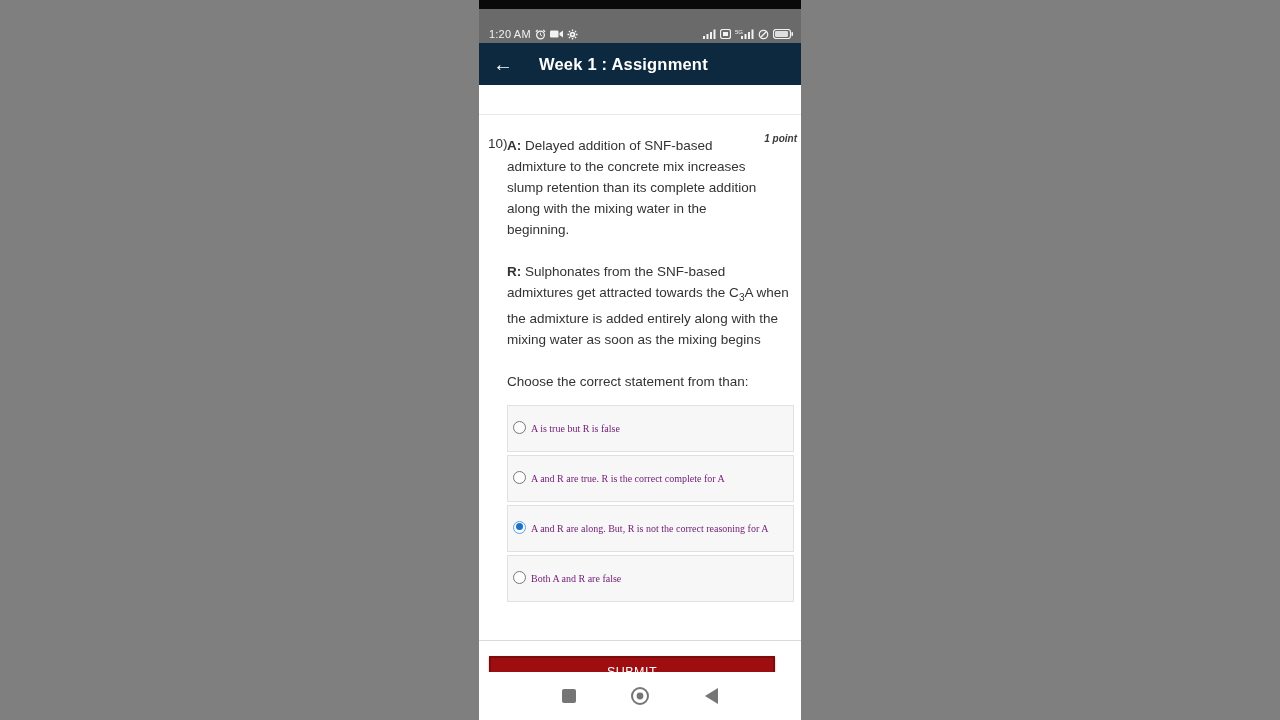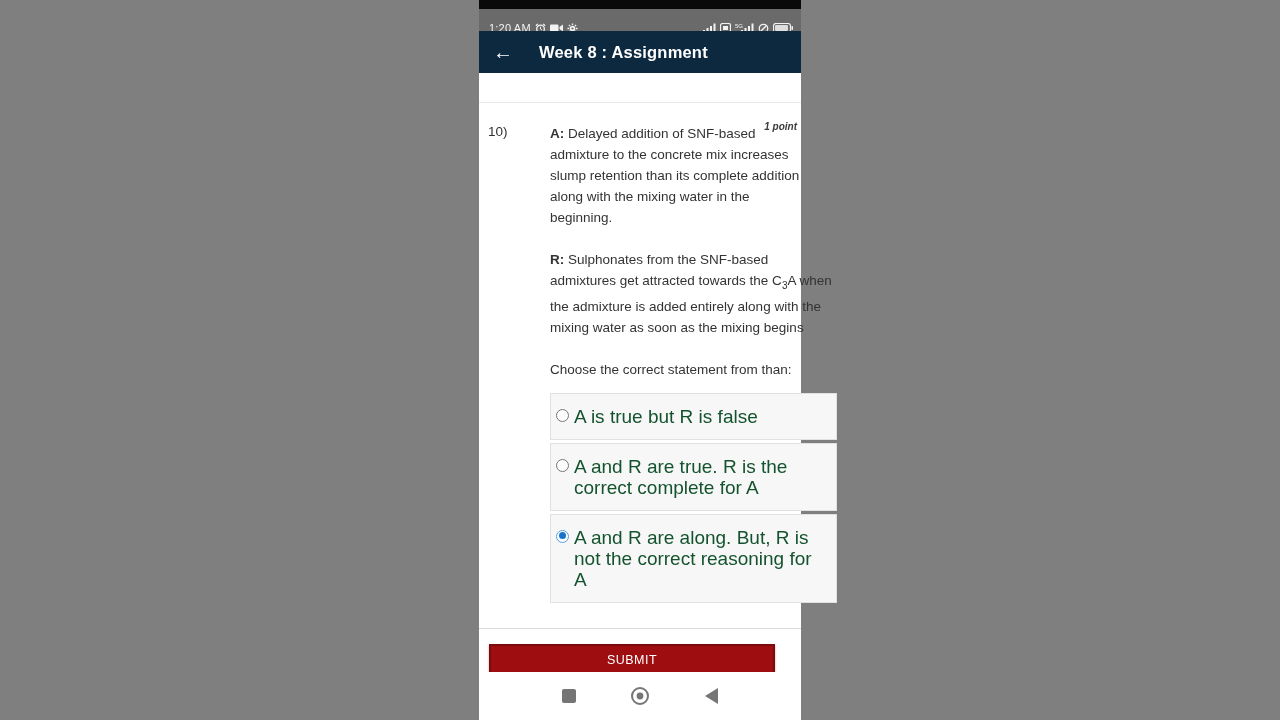--- a/index.html
+++ b/index.html
@@ -4,53 +4,53 @@
 <style>
   * { margin:0; padding:0; box-sizing:border-box; }
   html,body { width:1280px; height:720px; overflow:hidden; }
   body { font-family:"Liberation Sans", sans-serif; background:#7f7f7f; position:relative; }
 
   .phone { position:absolute; left:479px; top:0; width:322px; height:720px; background:#ffffff; display:flex; flex-direction:column; }
 
   .top-black { height:9px; background:#0a0a0a; }
 
   
-  .status-bar { height:22px; background:#6a6a6a; color:#f2f2f2; display:flex; align-items:center; justify-content:space-between; padding:16px 8px 0 10px; font-size:11px; }
+  .status-bar { height:34px; background:#6a6a6a; color:#f2f2f2; display:flex; align-items:center; justify-content:space-between; padding:16px 8px 0 10px; font-size:11px; }
   .status-left, .status-right { display:flex; align-items:center; gap:4px; }
   .status-left svg, .status-right svg { display:block; }
   .sb-time { font-weight:400; letter-spacing:.2px; }
   .fiveg-label { font-size:6px; line-height:6px; margin-right:-2px; transform:translateY(-4px); }
 
   
   .header { height:42px; background:#0d2940; color:#ffffff; display:flex; align-items:center; padding:0 14px; flex-shrink:0; }
   .back-arrow { font-size:20px; line-height:1; cursor:pointer; }
   .header-title { font-size:16.5px; font-weight:bold; margin-left:26px; letter-spacing:.2px; }
 
   
   .content { flex:1; background:#fff; position:relative; }
   .content-topline { height:30px; border-bottom:1px solid #e8e8e8; }
 
   .question-wrap { padding:20px 8px 0 9px; position:relative; }
   .points-label { position:absolute; top:18px; right:4px; font-size:10px; font-weight:bold; font-style:italic; color:#3a3a3a; }
 
-  .q-row { display:flex;gap:43px; }
+  .q-row { display:flex; }
   .q-number { width:19px; font-size:13.5px; color:#333; flex-shrink:0; padding-top:1px; }
   .q-body { width:288px; font-size:13.5px; color:#333; line-height:21px; }
   .q-para-a { max-width:256px; margin-bottom:21px; }
   .q-para-r { margin-bottom:21px; }
   .q-bold { font-weight:bold; }
   sub { font-size:10px; }
   .q-prompt { margin-bottom:13px; }
 
   .options { width:287px; }
   .option { background:#f7f7f7; border:1px solid #e1e1e1; margin-bottom:3px; padding:12px 10px 12px 5px; display:flex; }
   .radio { width:13px; height:13px; border:1.5px solid #777; border-radius:50%; background:#fdfdfd; margin:3px 5px 0 0; flex-shrink:0; position:relative; cursor:pointer; }
   .option.selected .radio { border-color:#5aa0e0; }
   .option.selected .radio::after { content:""; position:absolute; left:1.5px; top:1.5px; width:7px; height:7px; border-radius:50%; background:#1a73c8; }
-  .option-label { font-size:19px; color:#14532d; line-height:21px; }
+  .option-label { font-size:10px; color:#701a75; line-height:21px;font-family:Liberation Serif, serif; }
 
   .divider { position:absolute; left:0; right:0; top:555px; border-top:1px solid #d9d9d9; }
 
   .submit-area { position:absolute; left:0; right:16px; top:556px; padding:15px 10px 0 10px; background:#fff; }
   .submit-btn { width:100%; height:31px; background:#9e0d10; border:2px solid #7c0b0e; box-shadow:0 1px 2px rgba(0,0,0,.35); color:#ffffff; font-family:"Liberation Sans", sans-serif; font-size:12.5px; letter-spacing:.5px; cursor:pointer; }
 
   
   .navbar { position:absolute; left:0; right:0; bottom:0; height:48px; background:#fff; display:flex; align-items:center; }
   .nav-slot { position:absolute; top:14px; width:20px; height:20px; display:flex; align-items:center; justify-content:center; cursor:pointer; }
   .nav-recents { left:80px; }
@@ -127,21 +127,21 @@
             <rect x="0.5" y="0.5" width="17" height="9" rx="2.5" fill="none" stroke="#f2f2f2" stroke-width="1.2"></rect>
             <rect x="2" y="2" width="13" height="6" rx="1.2" fill="#f2f2f2" opacity="0.85"></rect>
             <rect x="18.5" y="3" width="1.5" height="4" rx="0.7" fill="#f2f2f2"></rect>
           </svg>
       </span>
     </div>
   </div>
 
   <div class="header">
     <span class="back-arrow">←</span>
-    <span class="header-title">Week 8 : Assignment</span>
+    <span class="header-title">Week 1 : Assignment</span>
   </div>
 
   <div class="content">
     <div class="content-topline"></div>
 
     <div class="question-wrap">
       <span class="points-label">1 point</span>
 
       <div class="q-row">
         <div class="q-number">10)</div>
@@ -159,20 +159,24 @@
   <div class="option">
     <span class="radio"></span>
     <span class="option-label">A and R are true. R is the correct complete for A</span>
   </div>
 
   <div class="option selected">
     <span class="radio"></span>
     <span class="option-label">A and R are along. But, R is not the correct reasoning for A</span>
   </div>
 
+  <div class="option">
+    <span class="radio"></span>
+    <span class="option-label">Both A and R are false</span>
+  </div>
 </div>
         </div>
       </div>
     </div>
 
     <div class="divider"></div>
 
     <div class="submit-area">
       <button class="submit-btn">SUBMIT</button>
     </div>

